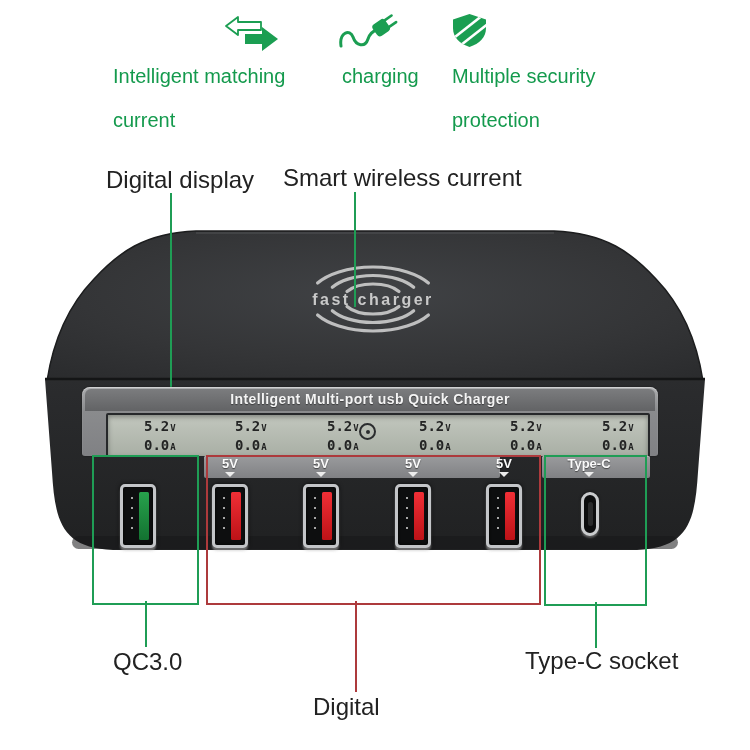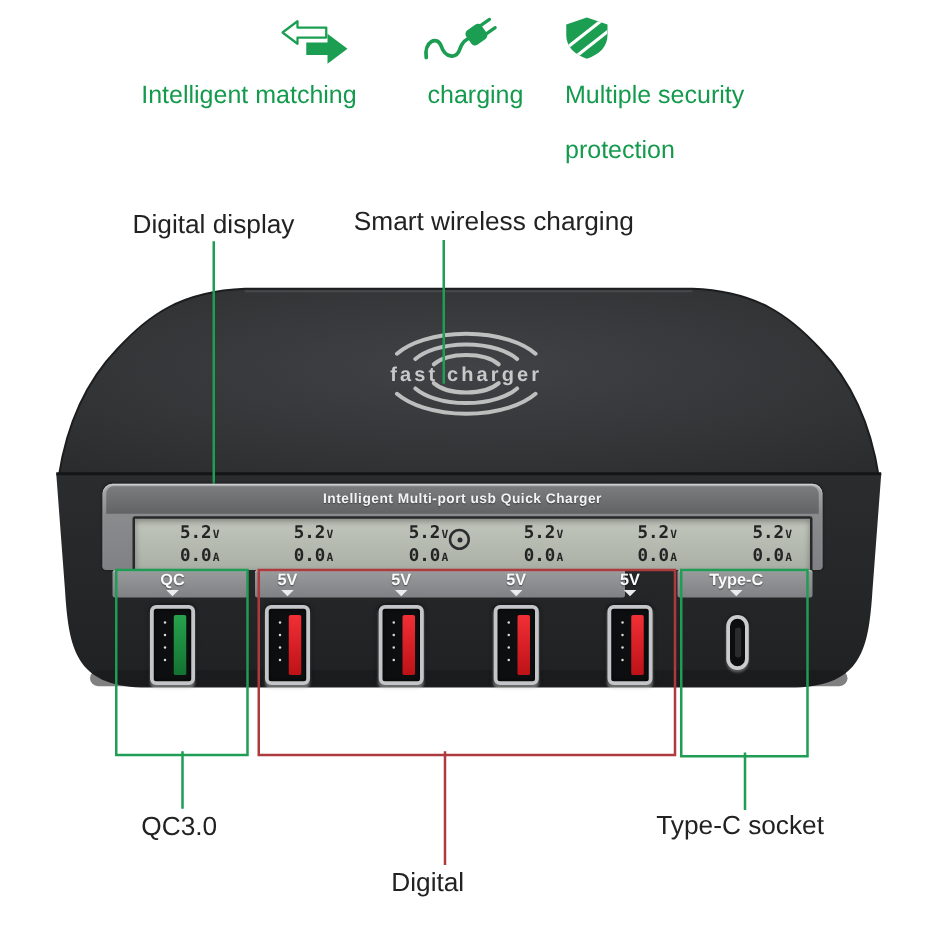--- a/index.html
+++ b/index.html
@@ -4,40 +4,40 @@
 <style>
   html,body{margin:0;padding:0;background:#ffffff;}
   .stage{
     position:relative;width:750px;height:750px;background:#ffffff;overflow:hidden;
     font-family:"Liberation Sans",sans-serif;color:#222;
   }
   .abs{position:absolute;}
   
   .feature-text{position:absolute;color:#149a4d;font-size:20px;line-height:44px;white-space:nowrap;}
   
-  .callout{position:absolute;font-size:21px;line-height:26px;color:#222;white-space:nowrap;}
+  .callout{position:absolute;font-size:24px;line-height:26px;color:#222;white-space:nowrap;}
   
   .vline{position:absolute;width:2px;}
   .vline.green{background:#1f9d55;}
   .vline.red{background:#ad3a3c;}
   .abox{position:absolute;background:transparent;}
   .abox.green{border:2px solid #1f9d55;}
   .abox.red{border:2px solid #ad3a3c;}
   
   .panel{
     position:absolute;left:82px;top:387px;width:576px;height:69px;
     background:linear-gradient(180deg,#aaabad 0%,#8a8b8d 35%,#808184 100%);
     border-radius:8px 8px 3px 3px;
     box-shadow:inset 0 1px 1px rgba(255,255,255,.5),0 0 2px rgba(0,0,0,.45);
   }
   .title-band{
     position:absolute;left:3px;right:3px;top:2px;height:22px;
     background:linear-gradient(180deg,#7b7c7e,#626365);
     border-radius:6px 6px 0 0;
-    color:#f4f4f4;font-size:11px;line-height:20px;font-weight:bold;
+    color:#f4f4f4;font-size:14px;line-height:20px;font-weight:bold;
     text-align:center;letter-spacing:.4px;text-shadow:0 1px 1px rgba(0,0,0,.45);
     white-space:nowrap;
   }
   .lcd{
     position:absolute;left:24px;top:26px;width:540px;height:41px;
     background:linear-gradient(180deg,#c2c7be,#a9afa5);
     border:2px solid #26282a;border-radius:2px;
     box-shadow:inset 0 2px 5px rgba(0,0,0,.35);
   }
   .readout{position:absolute;top:3px;width:46px;text-align:left;}
@@ -138,31 +138,32 @@
       </defs>
     <path d="M18.5 1 L35 6.5 V15 C35 24.5 28.5 30.5 18.5 34 C8.5 30.5 2 24.5 2 15 V6.5 Z" fill="#1b9e52"></path>
     <g clip-path="url(#shieldClip)" stroke="#ffffff" stroke-width="2.6">
       <path d="M4 24 L32 2"></path>
       <path d="M10 32 L38 10"></path>
     </g>
   </svg>
 
   <div class="feature-text" style="left:113px;top:54px;">
     <div>Intelligent matching</div>
+    <div>current</div>
   </div>
   <div class="feature-text" style="left:342px;top:54px;">
     <div>charging</div>
   </div>
   <div class="feature-text" style="left:452px;top:54px;">
     <div>Multiple security</div>
     <div>protection</div>
   </div>
 
   <div class="callout" style="left:106px;top:167px;">Digital display</div>
-  <div class="callout" style="left:283px;top:165px;">Smart wireless charging</div>
+  <div class="callout" style="left:283px;top:165px;">Smart wireless current</div>
   <div class="vline green" style="left:170px;top:193px;height:228px;"></div>
   <div class="vline green" style="left:354px;top:192px;height:115px;"></div>
 
   <div class="panel">
     <div class="title-band">Intelligent Multi-port usb Quick Charger</div>
     <div class="lcd">
       <div class="readout" style="left:13px;">
         <div class="lcd-row"><span>5.2</span><span class="unit">V</span></div>
         <div class="lcd-row"><span>0.0</span><span class="unit">A</span></div>
       </div>
@@ -185,24 +186,20 @@
         <div class="lcd-row"><span>5.2</span><span class="unit">V</span></div>
         <div class="lcd-row"><span>0.0</span><span class="unit">A</span></div>
       </div>
       <div class="readout" style="left:471px;">
         <div class="lcd-row"><span>5.2</span><span class="unit">V</span></div>
         <div class="lcd-row"><span>0.0</span><span class="unit">A</span></div>
       </div>
     </div>
   </div>
 
-  <div class="band" style="left:90px;width:108px;">
-    <span class="port-label" style="left:48px;">QC</span>
-    <div class="tri" style="left:48px;"></div>
-  </div>
   <div class="band" style="left:204px;width:296px;">
     <span class="port-label" style="left:26px;">5V</span>
     <div class="tri" style="left:26px;"></div>
     <span class="port-label" style="left:117px;">5V</span>
     <div class="tri" style="left:117px;"></div>
     <span class="port-label" style="left:209px;">5V</span>
     <div class="tri" style="left:209px;"></div>
     <span class="port-label" style="left:300px;">5V</span>
     <div class="tri" style="left:300px;"></div>
   </div>

